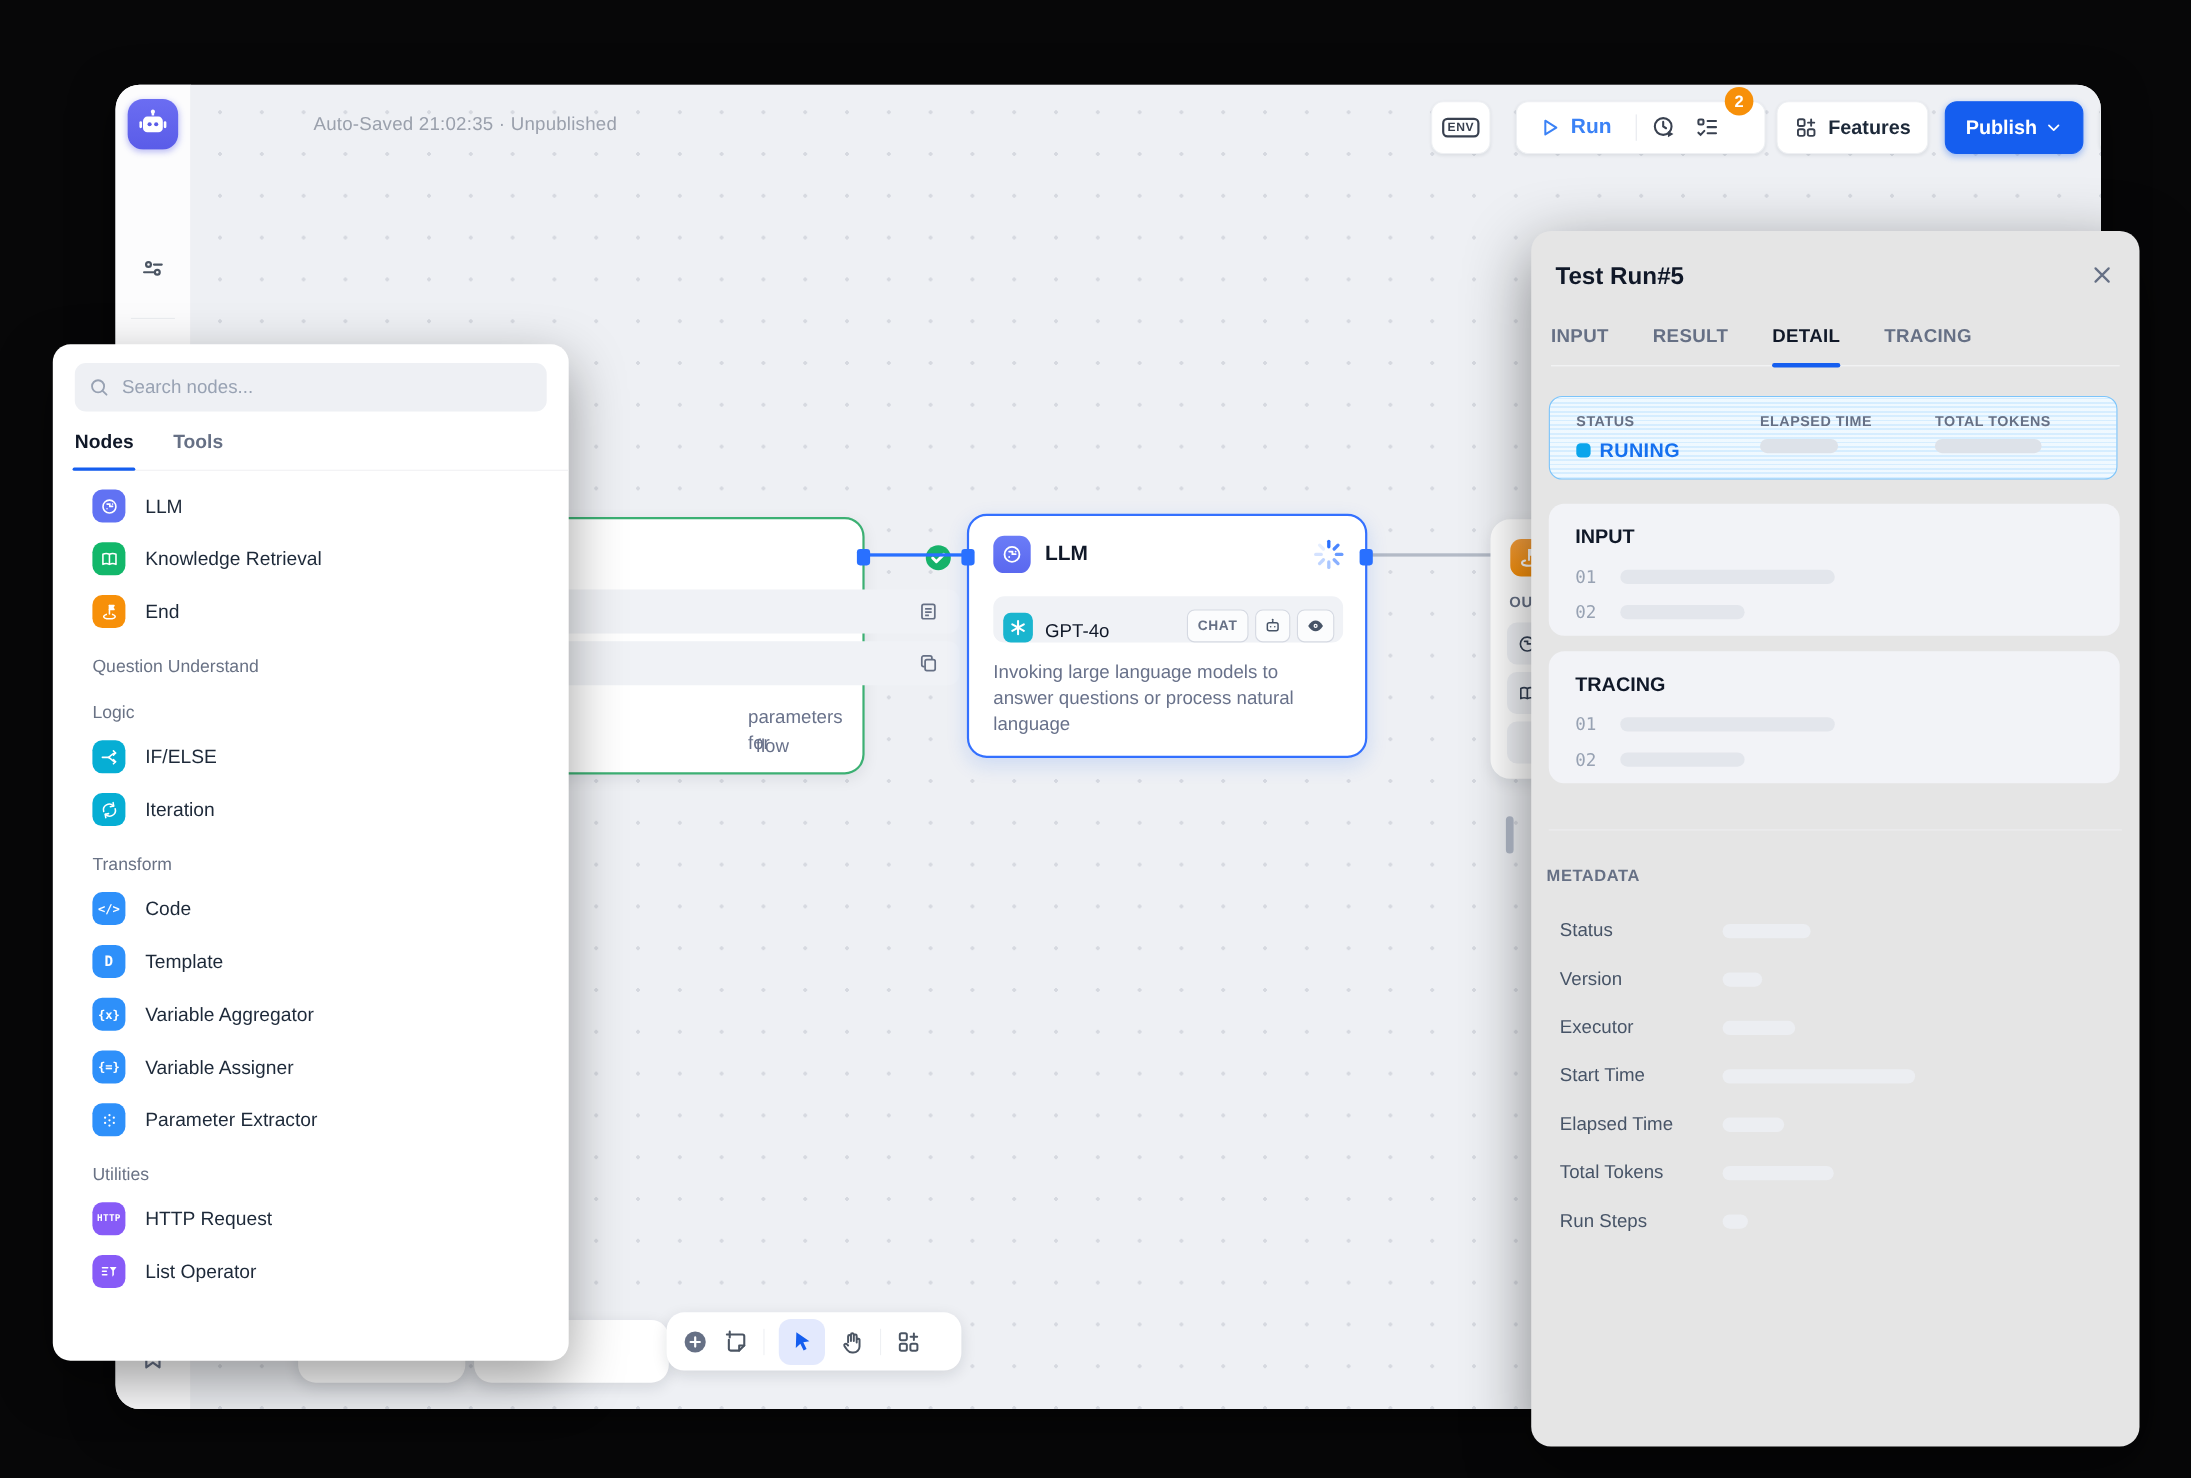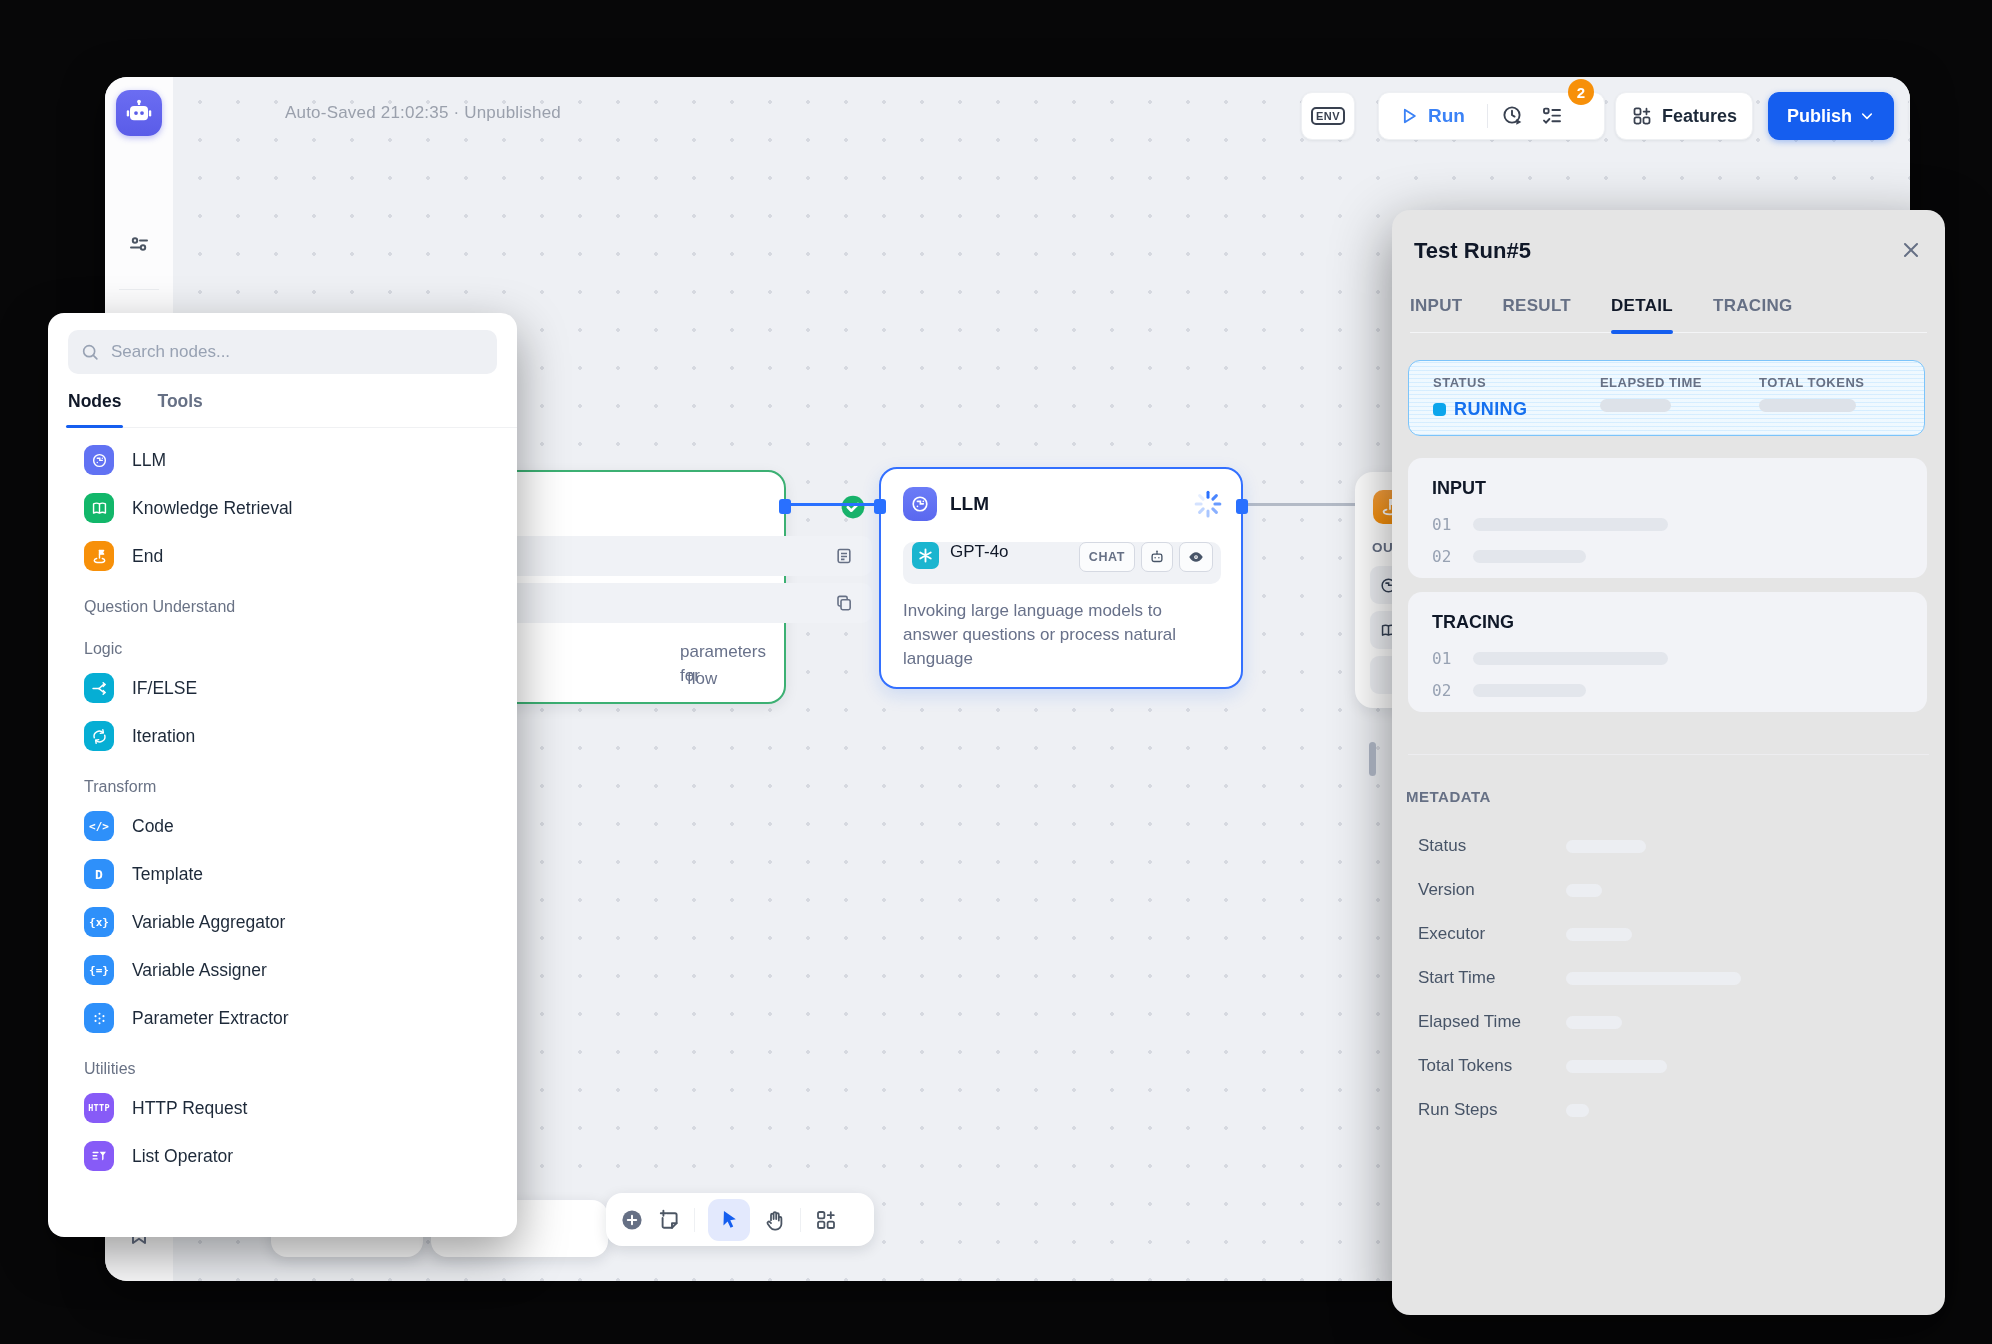--- a/index.html
+++ b/index.html
@@ -49,21 +49,21 @@
   .row-icon{position:absolute;width:20px;height:20px;color:#667085;}
   .row-icon svg{width:20px;height:20px;}
   #start-check{position:absolute;left:406px;top:22px;width:26px;height:26px;}
   .handle{position:absolute;width:12px;height:15px;border-radius:3px;background:#2970ff;z-index:2;}
   .edge{position:absolute;height:3px;z-index:1;}
   #edge-1{left:610px;top:426px;width:100px;background:#2970ff;}
   #edge-2{left:1068px;top:426px;width:118px;background:#b3bac6;}
   
   #llm-head{position:absolute;left:22px;top:18px;display:flex;align-items:center;gap:13px;}
   #llm-spinner{position:absolute;right:18px;top:20px;width:30px;height:30px;}
-  #llm-model-row{position:absolute;left:22px;top:73px;width:318px;height:42px;background:#f0f2f6;border-radius:10px;display:flex;align-items:flex-start;padding:0 8px 0 9px;box-sizing:border-box;}
+  #llm-model-row{position:absolute;left:22px;top:73px;width:318px;height:42px;background:#f0f2f6;border-radius:10px;display:flex;align-items:flex-end;padding:0 8px 0 9px;box-sizing:border-box;}
   #openai-tile{width:27px;height:27px;border-radius:7px;background:#1ab5cf;display:flex;align-items:center;justify-content:center;}
   #openai-tile svg{width:17px;height:17px;}
   #llm-model-name{font-size:17px;color:#101828;margin-left:11px;flex:1;}
   .mbadge{height:28px;border:1.5px solid #d5d9e2;border-radius:7px;background:#fbfcfd;display:flex;align-items:center;justify-content:center;margin-left:6px;}
   #badge-chat{padding:0 9px;font-size:12.5px;font-weight:700;color:#667085;letter-spacing:.6px;}
   .mbadge svg{width:18px;height:18px;}
   #llm-desc{position:absolute;left:22px;top:130px;width:310px;}
   
   #end-head{position:absolute;left:16px;top:16px;display:flex;align-items:center;gap:13px;}
   #end-section{position:absolute;left:15px;top:66px;font-size:13.5px;font-weight:700;color:#667085;letter-spacing:.6px;white-space:nowrap;}

